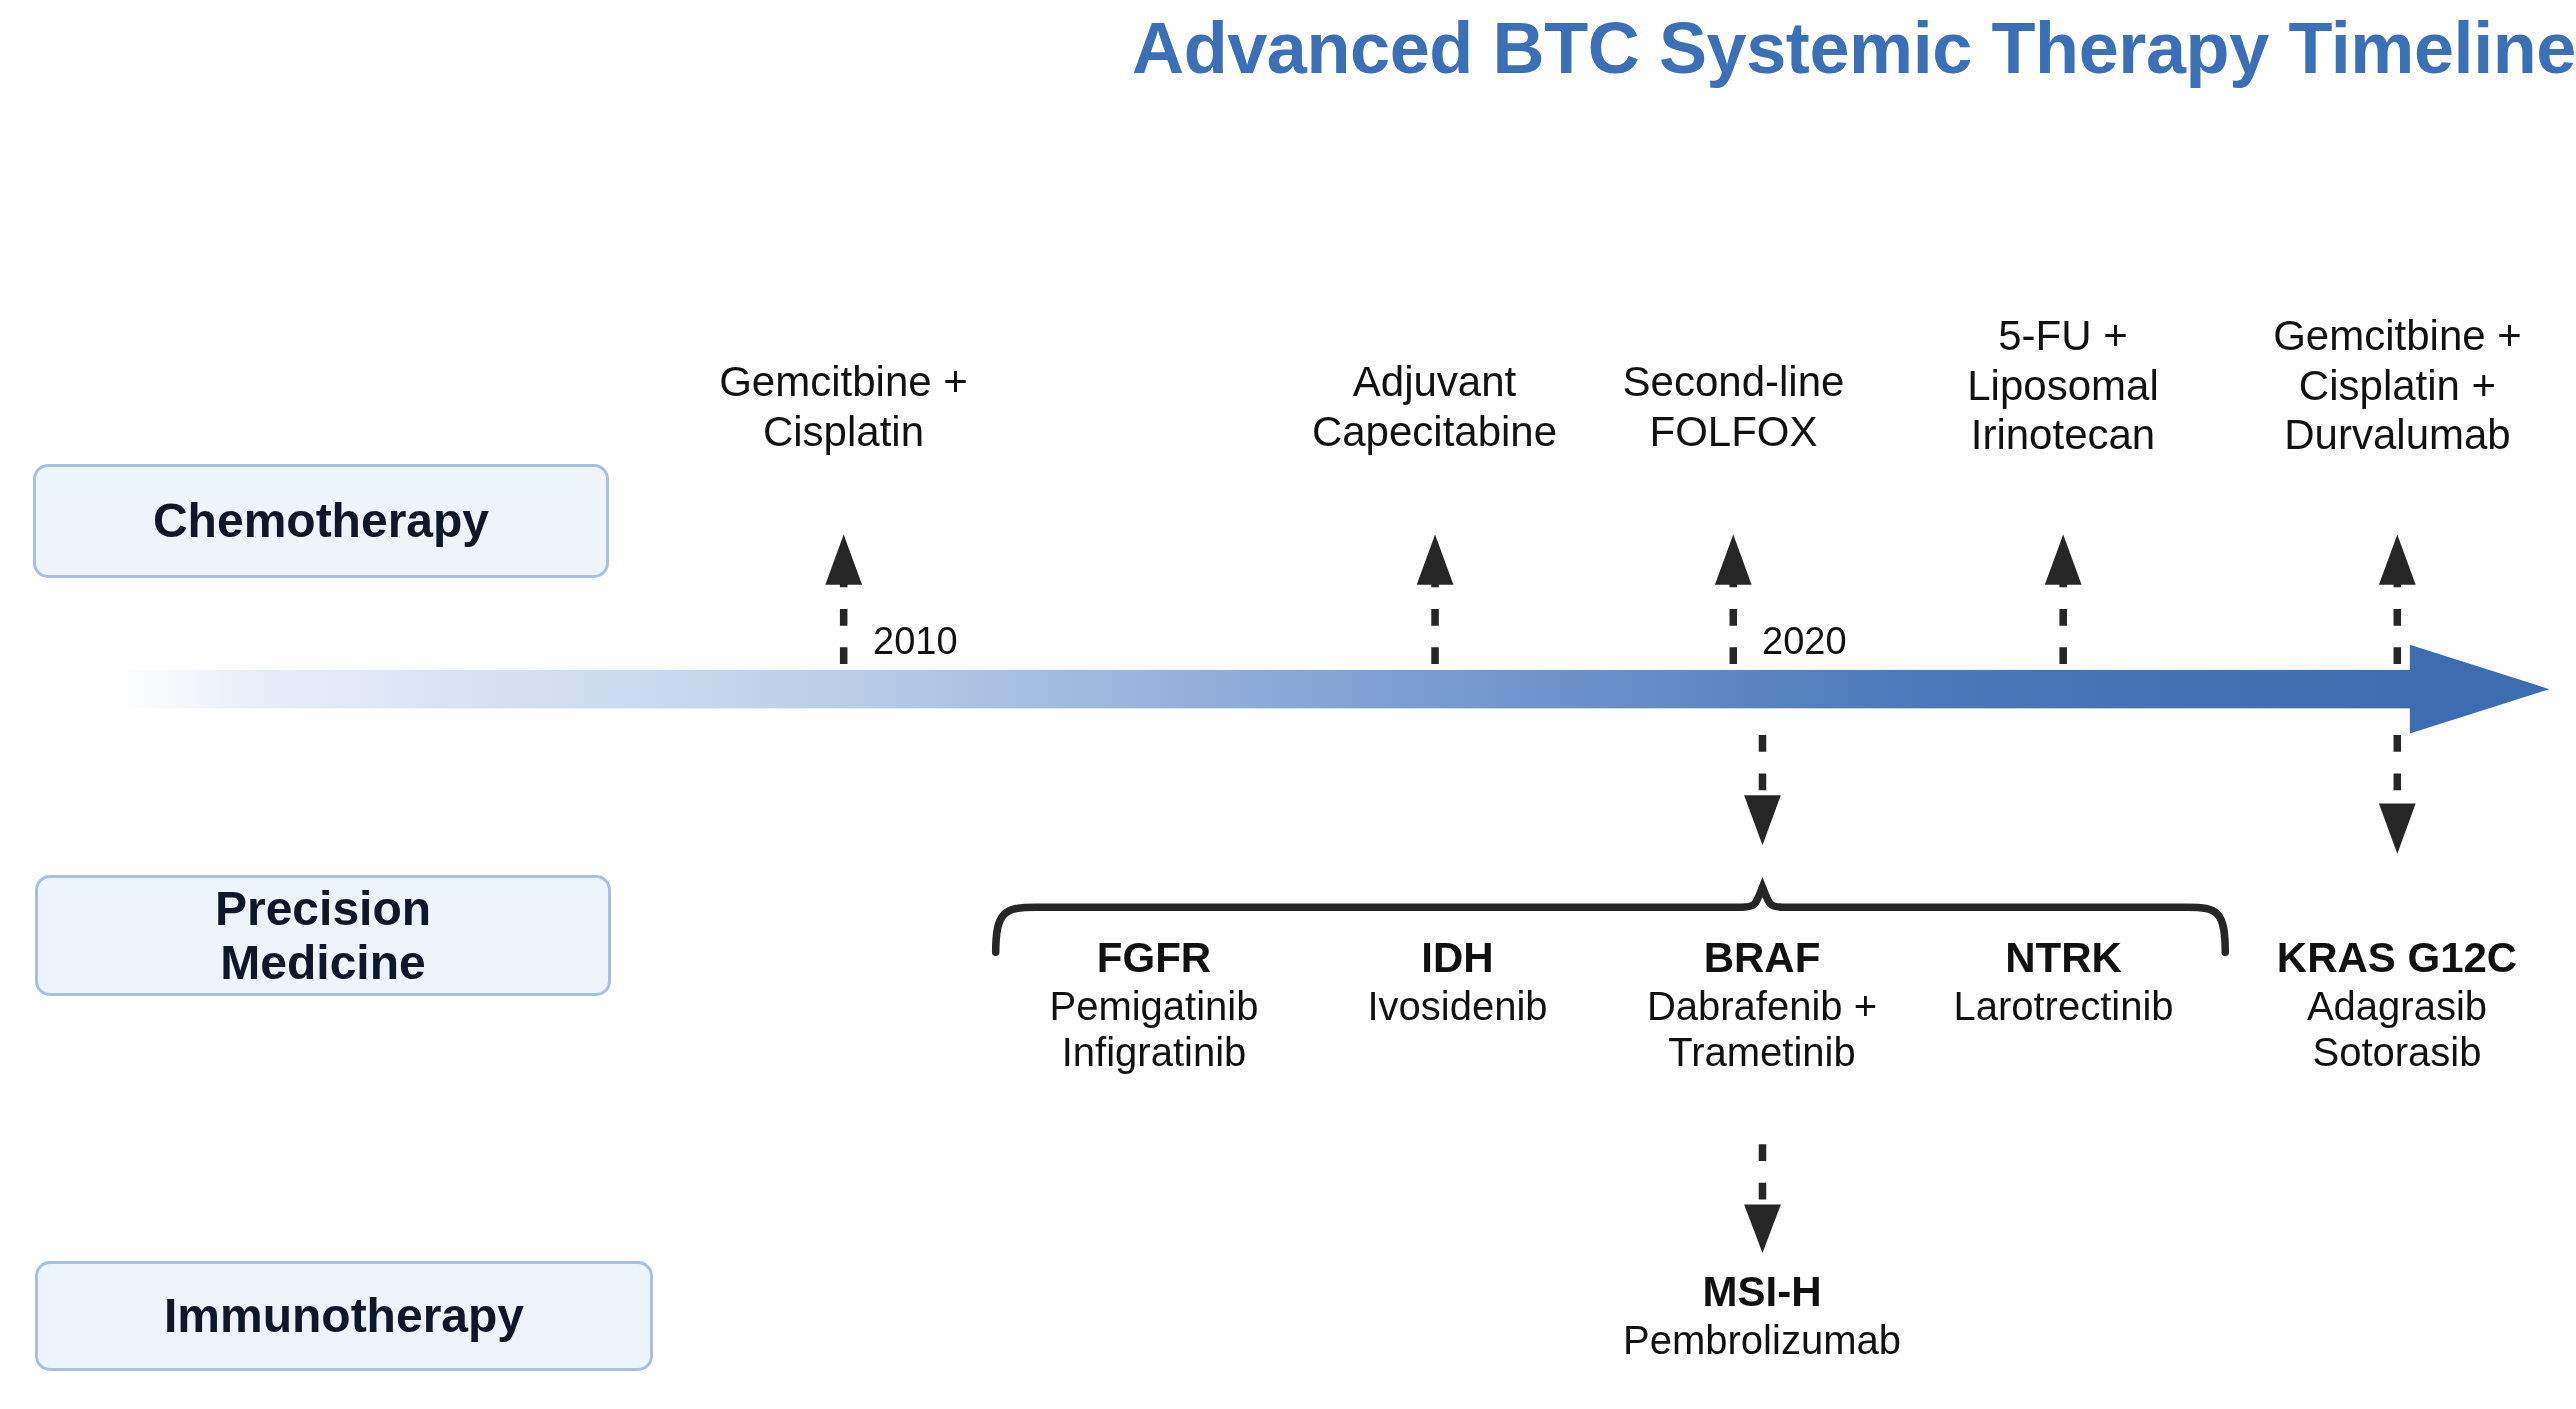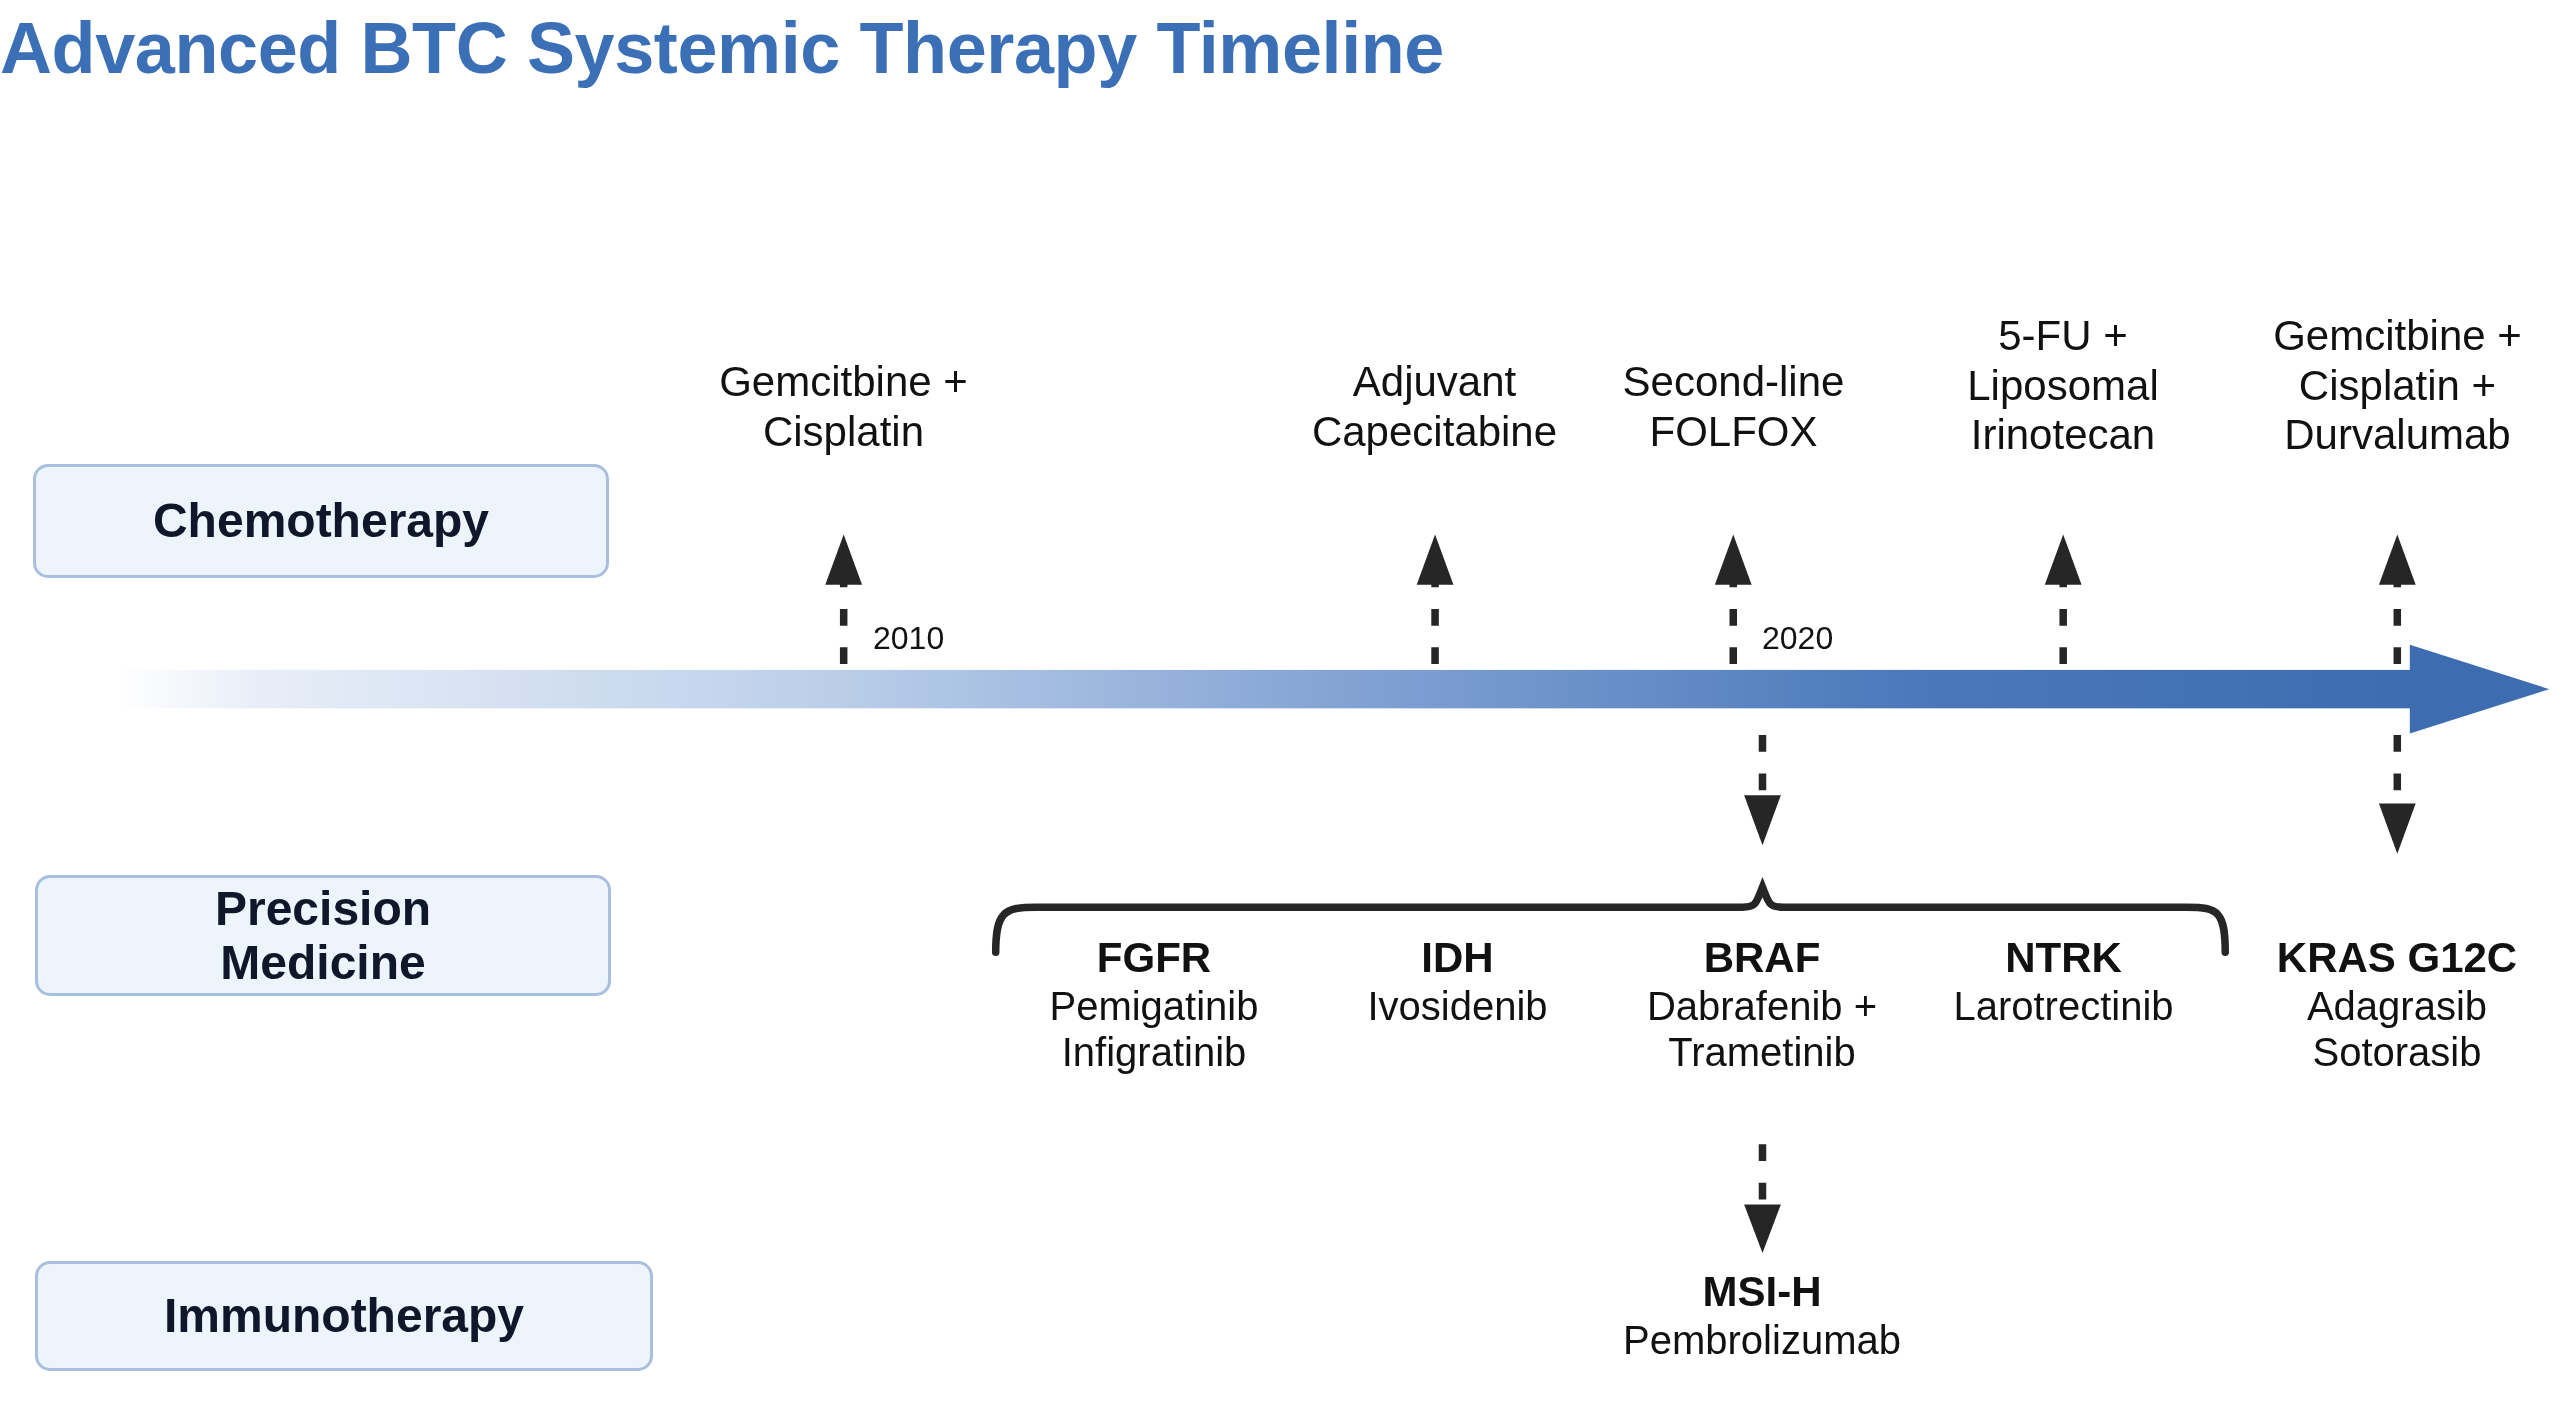--- a/index.html
+++ b/index.html
@@ -15,21 +15,21 @@
     font-family: "Liberation Sans", sans-serif;
     overflow: hidden;
   }
 
   
   #title {
     position: absolute;
     left: 0;
     top: 6.7px;
     width: 2576px;
-    text-align: left;
+    text-align: right;
     font-size: 72px;
     font-weight: bold;
     color: #3b6fb6;
     letter-spacing: -0.4px;
     white-space: nowrap;
   }
 
   
   .cat-box {
     position: absolute;
@@ -66,21 +66,21 @@
     text-align: center;
     font-size: 42px;
     line-height: 1.18;
     color: #111111;
     white-space: pre-line;
   }
 
   
   .year-label {
     position: absolute;
-    font-size: 32px;
+    font-size: 38px;
     color: #111111;
     white-space: nowrap;
   }
 
   
   .gene-group {
     position: absolute;
     text-align: center;
     font-size: 40px;
     line-height: 1.16;

